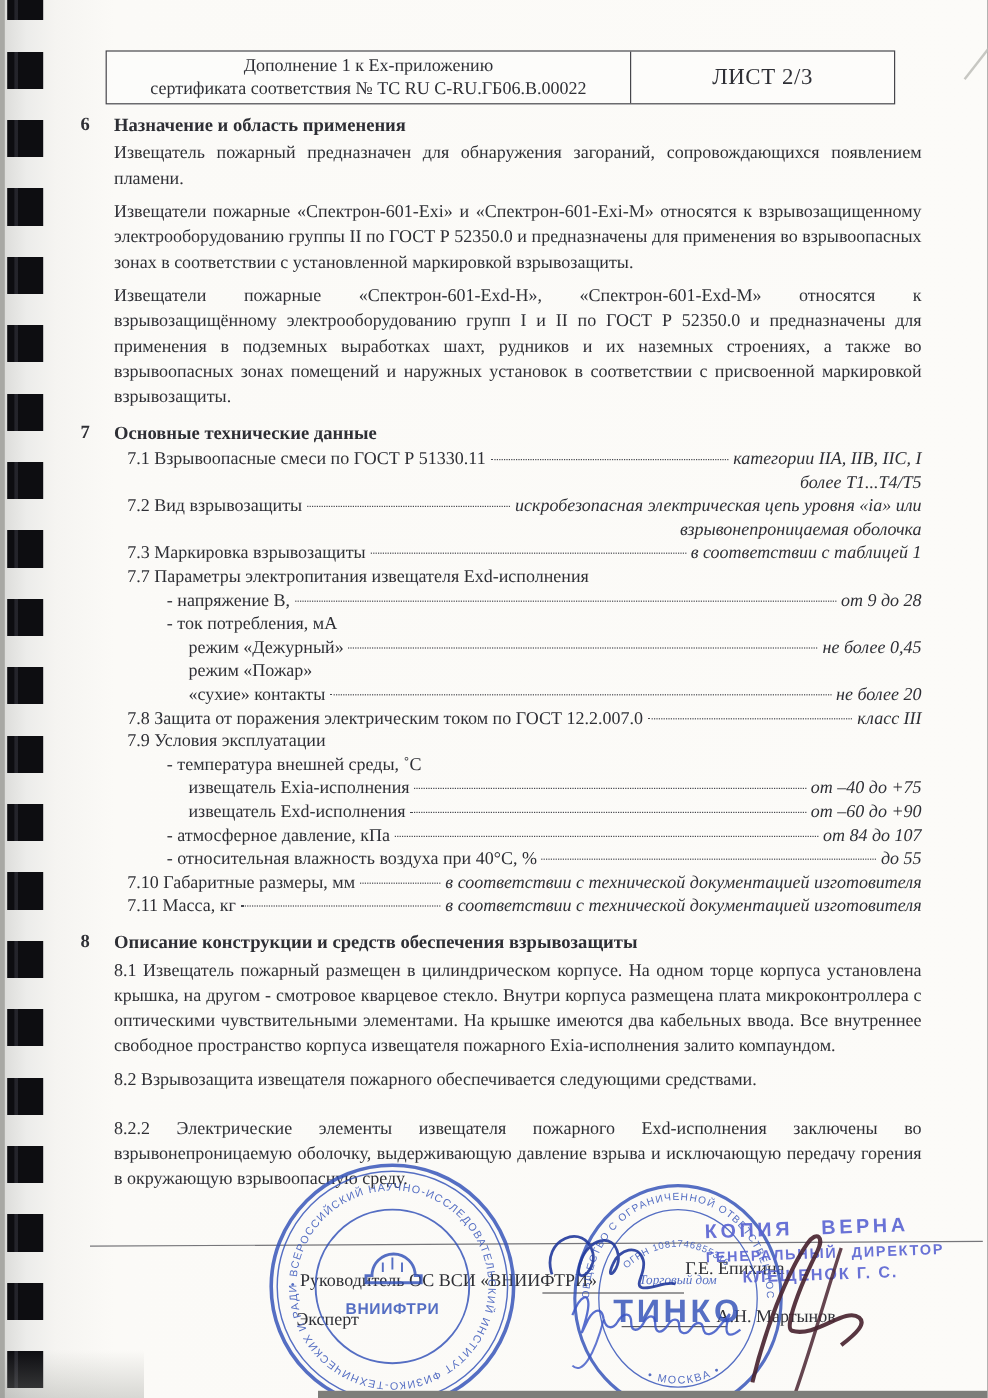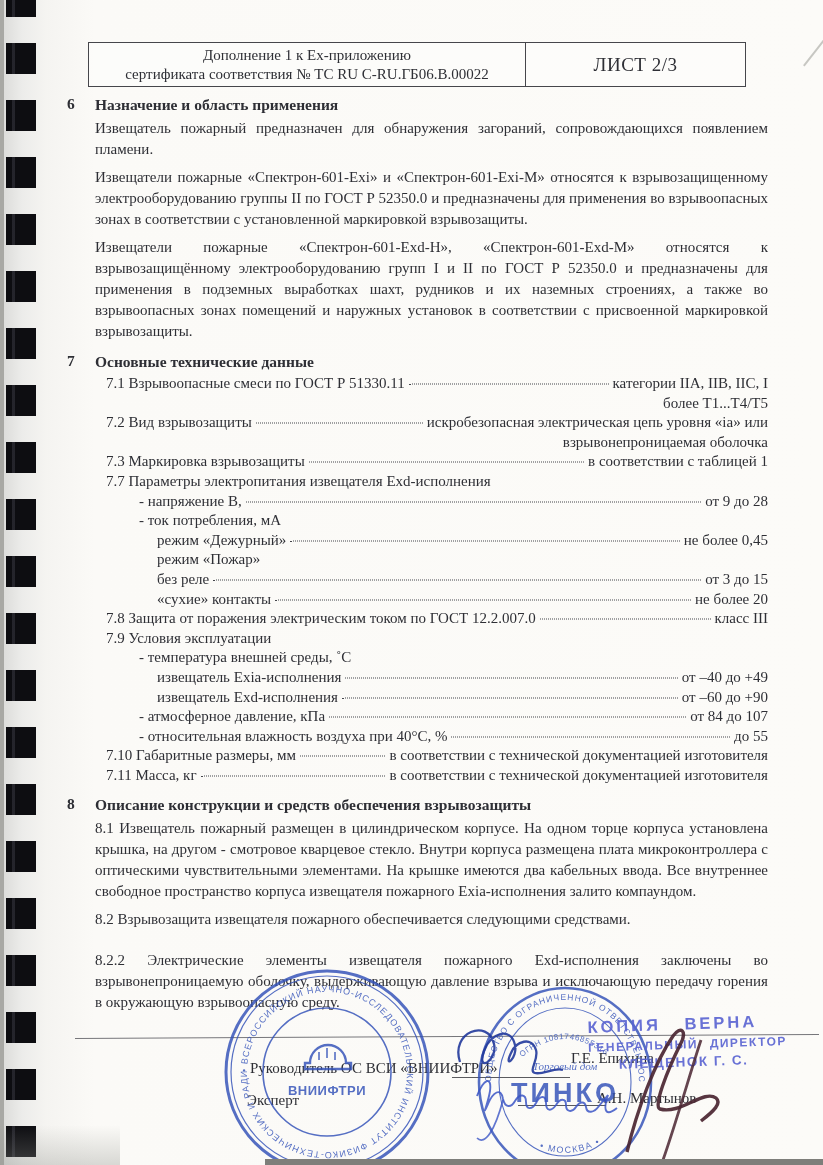--- a/index.html
+++ b/index.html
@@ -19,21 +19,21 @@
   
   .content{position:absolute;left:95px;top:95px;width:673px;font-size:15px;}
   .sect{position:relative;margin-bottom:10px;}
   .snum{position:absolute;left:-28px;top:0;font-weight:bold;font-size:15.5px;}
   .shead{font-weight:bold;font-size:15.5px;line-height:20px;margin-bottom:2px;}
   .para{text-align:justify;line-height:21px;margin:3px 0 7px;}
   .specs{padding-left:11px;}
   .row{display:flex;align-items:baseline;line-height:19.6px;white-space:nowrap;}
   .row .lbl{flex:0 0 auto;}
   .row .lead{flex:1 1 auto;min-width:10px;border-bottom:1.6px dotted #45464c;margin:0 4px;transform:translateY(-3.5px);}
-  .row .val{flex:0 0 auto;text-align:right;}
+  .row .val{flex:0 0 auto;text-align:right;font-style:italic;}
   .row.cont{justify-content:flex-end;}
   .i1{padding-left:33px;}
   .i2{padding-left:51px;}
   
   .abs{position:absolute;}
   .rule-long{left:75px;right:4px;top:1036px;height:0;border-top:1.5px solid #76767a;transform:rotate(-.3deg);}
   .sig-underline{height:0;border-top:1.3px solid #5a5a5e;}
   .sig-text{font-size:15px;}
   
   .stamp-copy{left:588px;top:1014px;width:222px;transform:rotate(-2deg);
@@ -112,44 +112,39 @@
           </div>
         <div class="row i2">
             <span class="lbl">режим «Дежурный»</span>
             <span class="lead"></span>
             <span class="val">не более 0,45</span>
           </div>
         <div class="row i2">
             <span class="lbl">режим «Пожар»</span>
           </div>
         <div class="row i2">
-            <span class="lbl">без реле</span>
-            <span class="lead"></span>
-            <span class="val">от 3 до 15</span>
-          </div>
-        <div class="row i2">
             <span class="lbl">«сухие» контакты</span>
             <span class="lead"></span>
             <span class="val">не более 20</span>
           </div>
         <div class="row">
             <span class="lbl">7.8 Защита от поражения электрическим током по ГОСТ 12.2.007.0</span>
             <span class="lead"></span>
             <span class="val">класс III</span>
           </div>
         <div class="row">
             <span class="lbl">7.9  Условия эксплуатации</span>
           </div>
         <div class="row i1">
             <span class="lbl">- температура внешней среды, ˚С</span>
           </div>
         <div class="row i2">
             <span class="lbl">извещатель Exia-исполнения</span>
             <span class="lead"></span>
-            <span class="val">от –40 до +49</span>
+            <span class="val">от –40 до +75</span>
           </div>
         <div class="row i2">
             <span class="lbl">извещатель Exd-исполнения</span>
             <span class="lead"></span>
             <span class="val">от –60 до +90</span>
           </div>
         <div class="row i1">
             <span class="lbl">- атмосферное давление, кПа</span>
             <span class="lead"></span>
             <span class="val">от 84 до 107</span>

